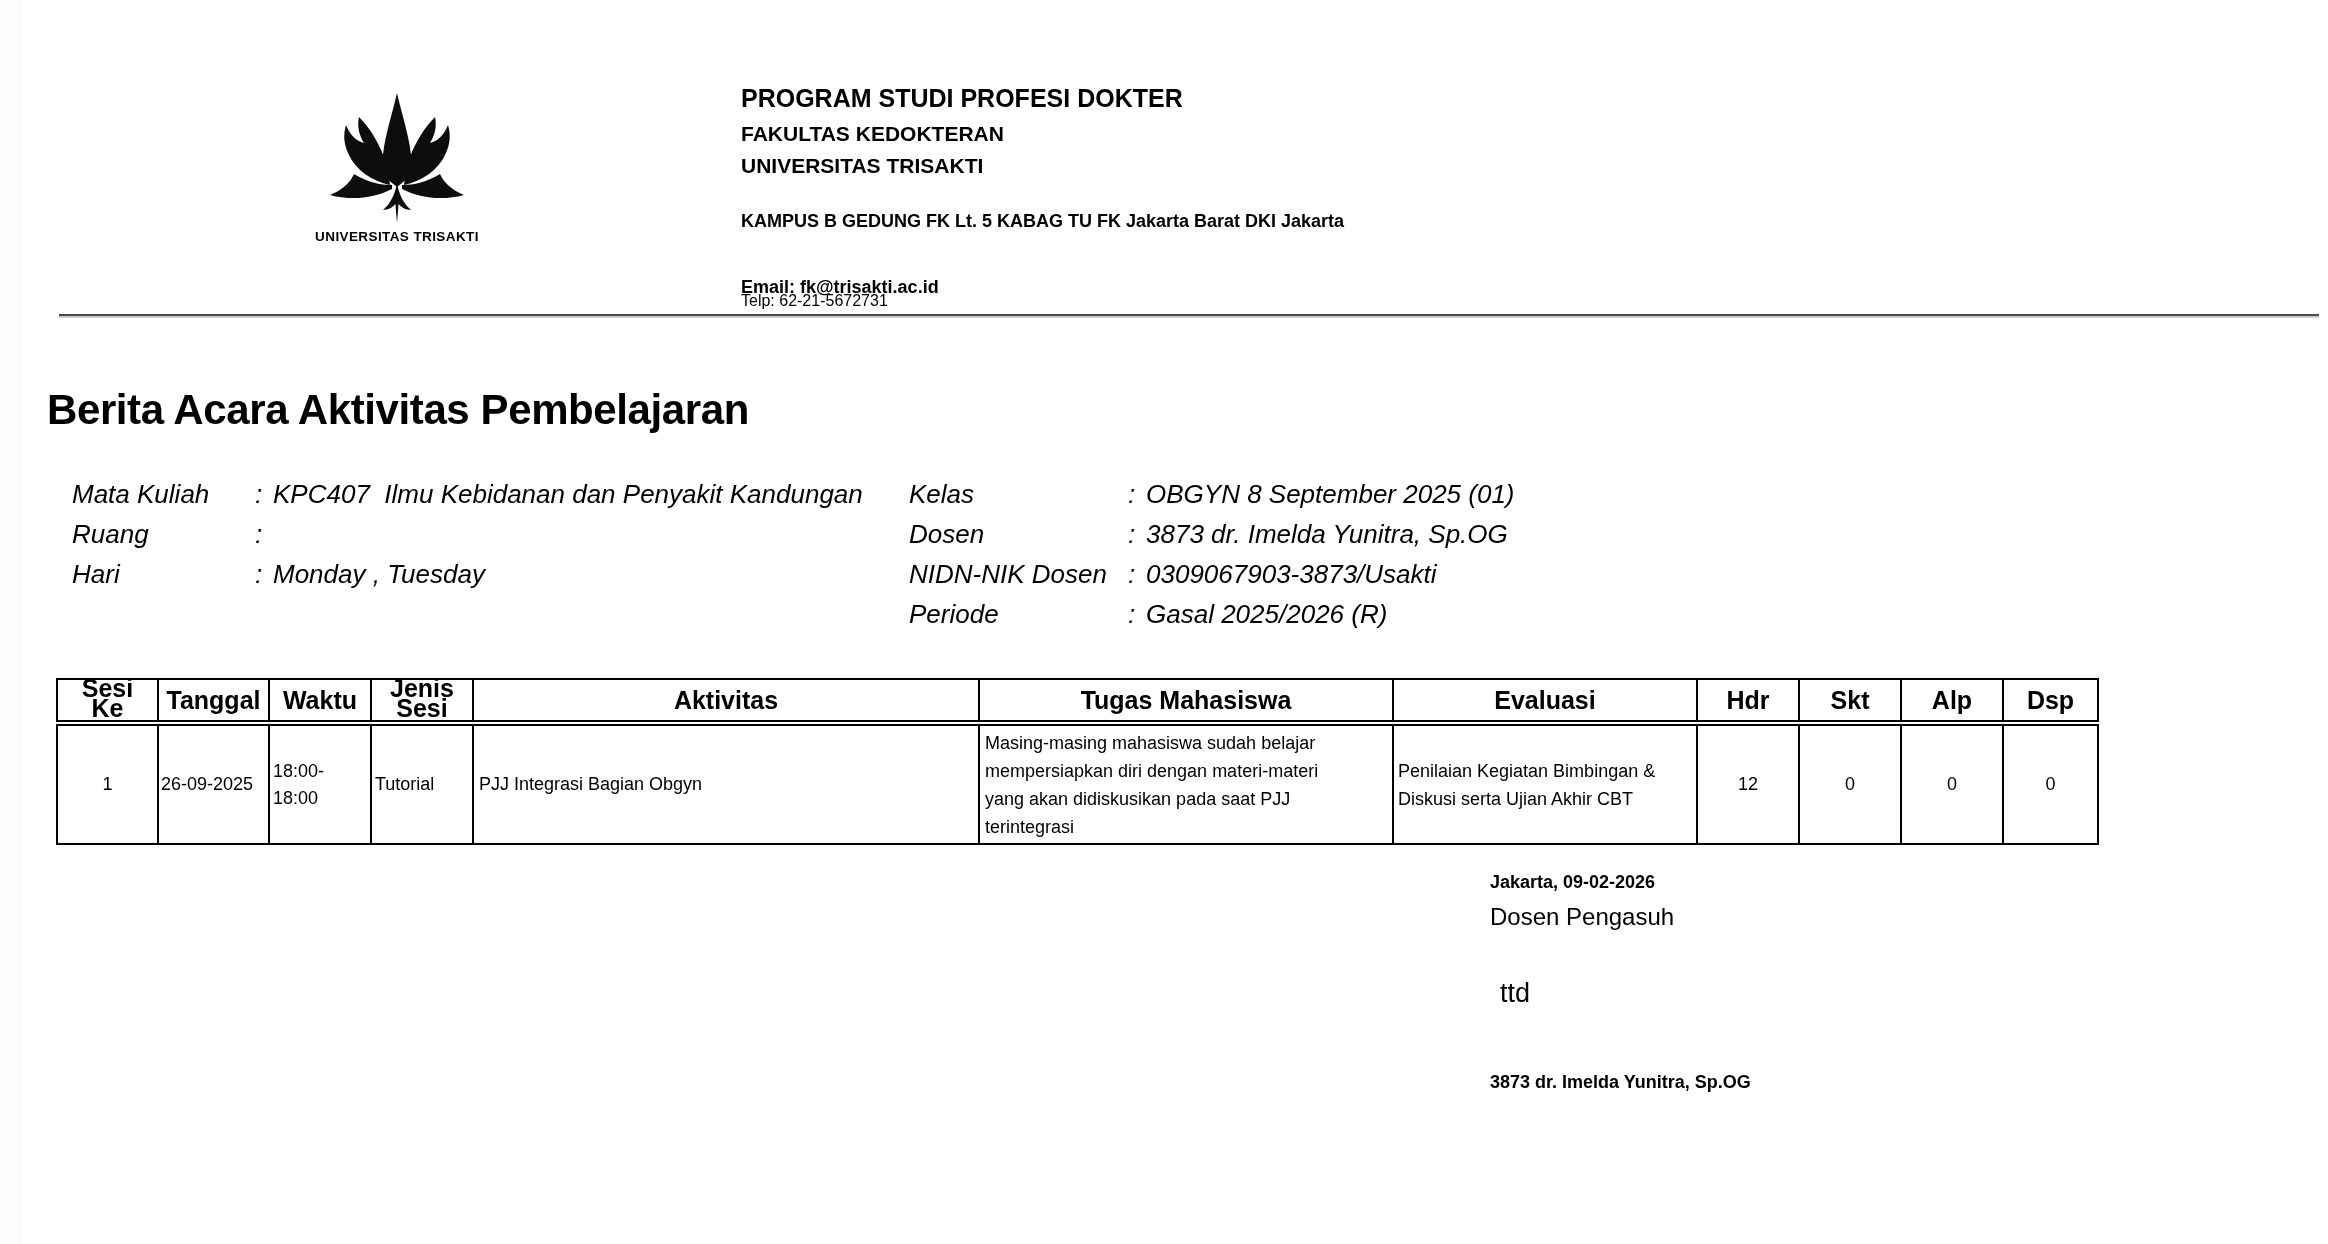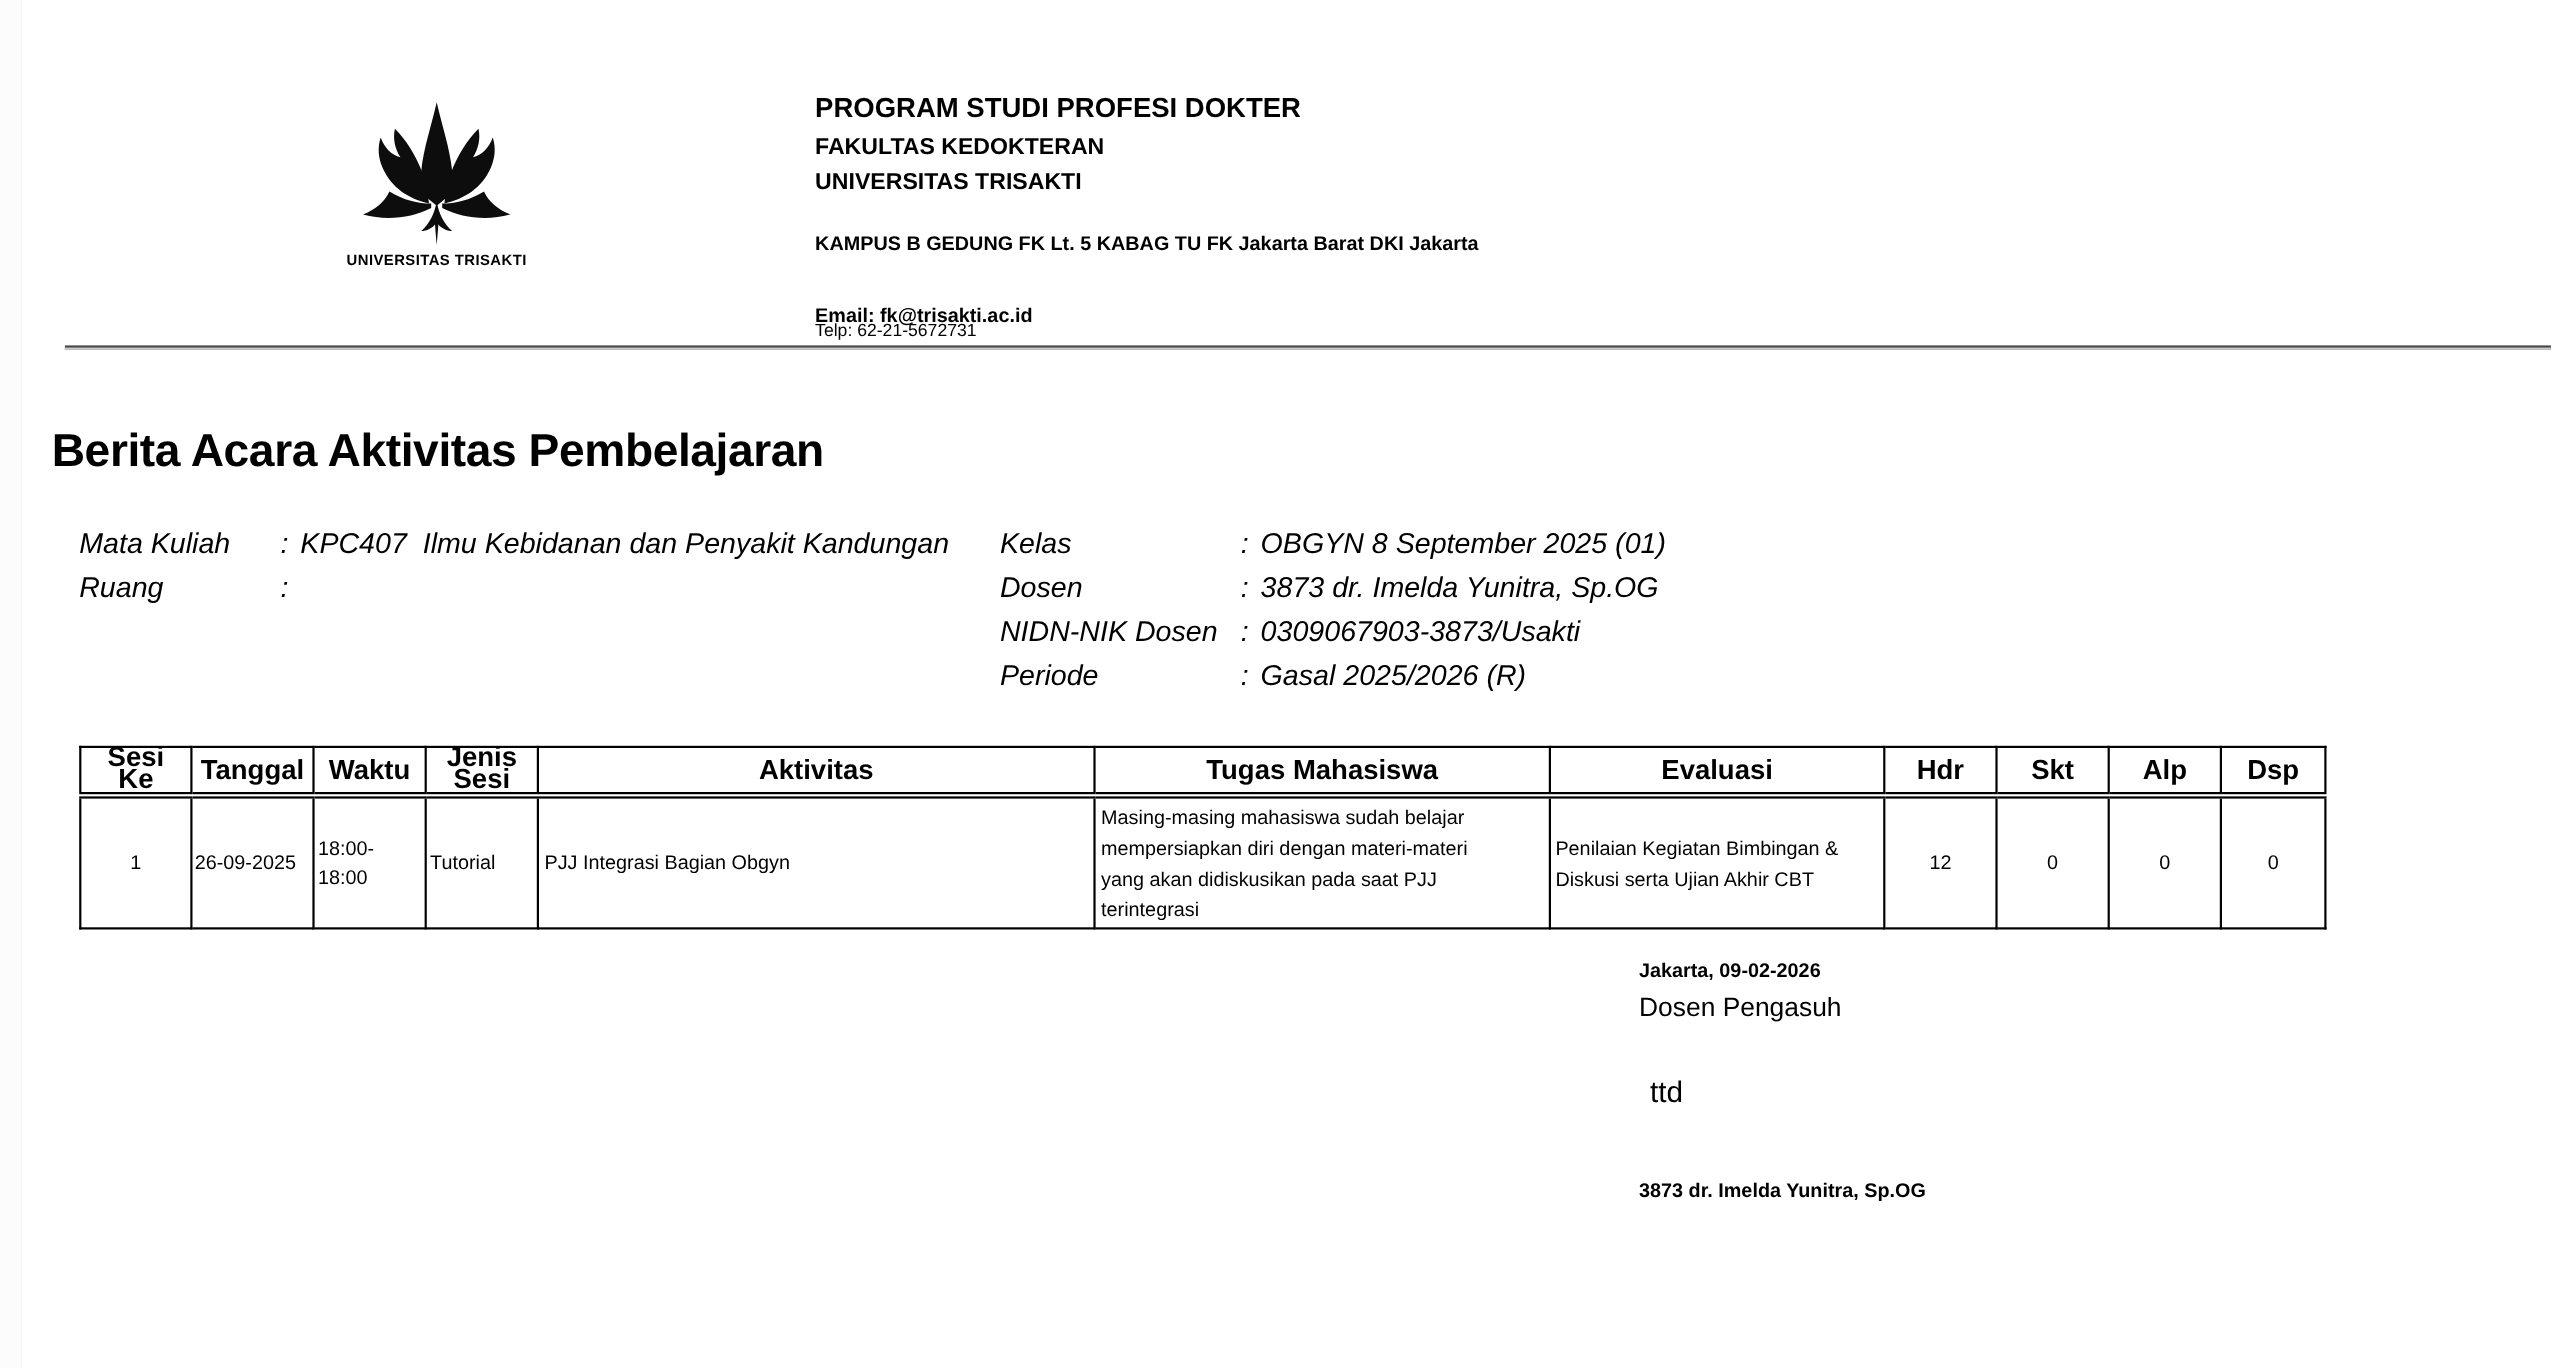--- a/index.html
+++ b/index.html
@@ -33,21 +33,21 @@
   .meta-left  { left: 72px; }
   .meta-right { left: 909px; }
   .meta-row { height: 40px; line-height: 34px; white-space: nowrap; font-style: italic; }
   .meta-label { display: inline-block; vertical-align: top; }
   .meta-left  .meta-label { width: 183px; }
   .meta-right .meta-label { width: 219px; }
   .meta-colon { display: inline-block; width: 18px; vertical-align: top; }
   .meta-value { display: inline-block; vertical-align: top; white-space: pre; }
 
   
-  .ba-table { position: absolute; left: 72px; top: 678px; border-collapse: collapse; table-layout: fixed;
+  .ba-table { position: absolute; left: 56px; top: 678px; border-collapse: collapse; table-layout: fixed;
               width: 2041px; }
   .ba-table th, .ba-table td { border: 2px solid #000; overflow: visible; }
   .ba-table thead th { height: 44px; font-size: 25px; font-weight: bold; text-align: center;
                        vertical-align: middle; border-bottom: 6px double #000; padding: 0; }
   .ba-table thead th .two-line { display: block; line-height: 20px; margin-top: -4px; white-space: pre-line; }
   .ba-table tbody td { height: 121px; vertical-align: middle; font-size: 18px; font-weight: normal; }
   td.c-center { text-align: center; }
   td.c-tanggal  { text-align: left; padding-left: 2px; }
   td.c-waktu    { text-align: left; padding-left: 3px; white-space: pre-line; line-height: 27px; }
   td.c-jenis    { text-align: left; padding-left: 3px; }
@@ -100,20 +100,23 @@
   <div class="divider"></div>
 
   <h1 class="doc-title">Berita Acara Aktivitas Pembelajaran</h1>
 
   <div class="meta meta-left">
     <div class="meta-row">
       <span class="meta-label">Mata Kuliah</span><span class="meta-colon">:</span><span class="meta-value">KPC407  Ilmu Kebidanan dan Penyakit Kandungan</span>
     </div>
     <div class="meta-row">
       <span class="meta-label">Ruang</span><span class="meta-colon">:</span><span class="meta-value"></span>
+    </div>
+    <div class="meta-row">
+      <span class="meta-label">Hari</span><span class="meta-colon">:</span><span class="meta-value">Monday , Tuesday</span>
     </div>
   </div>
 
   <div class="meta meta-right">
     <div class="meta-row">
       <span class="meta-label">Kelas</span><span class="meta-colon">:</span><span class="meta-value">OBGYN 8 September 2025 (01)</span>
     </div>
     <div class="meta-row">
       <span class="meta-label">Dosen</span><span class="meta-colon">:</span><span class="meta-value">3873 dr. Imelda Yunitra, Sp.OG</span>
     </div>

